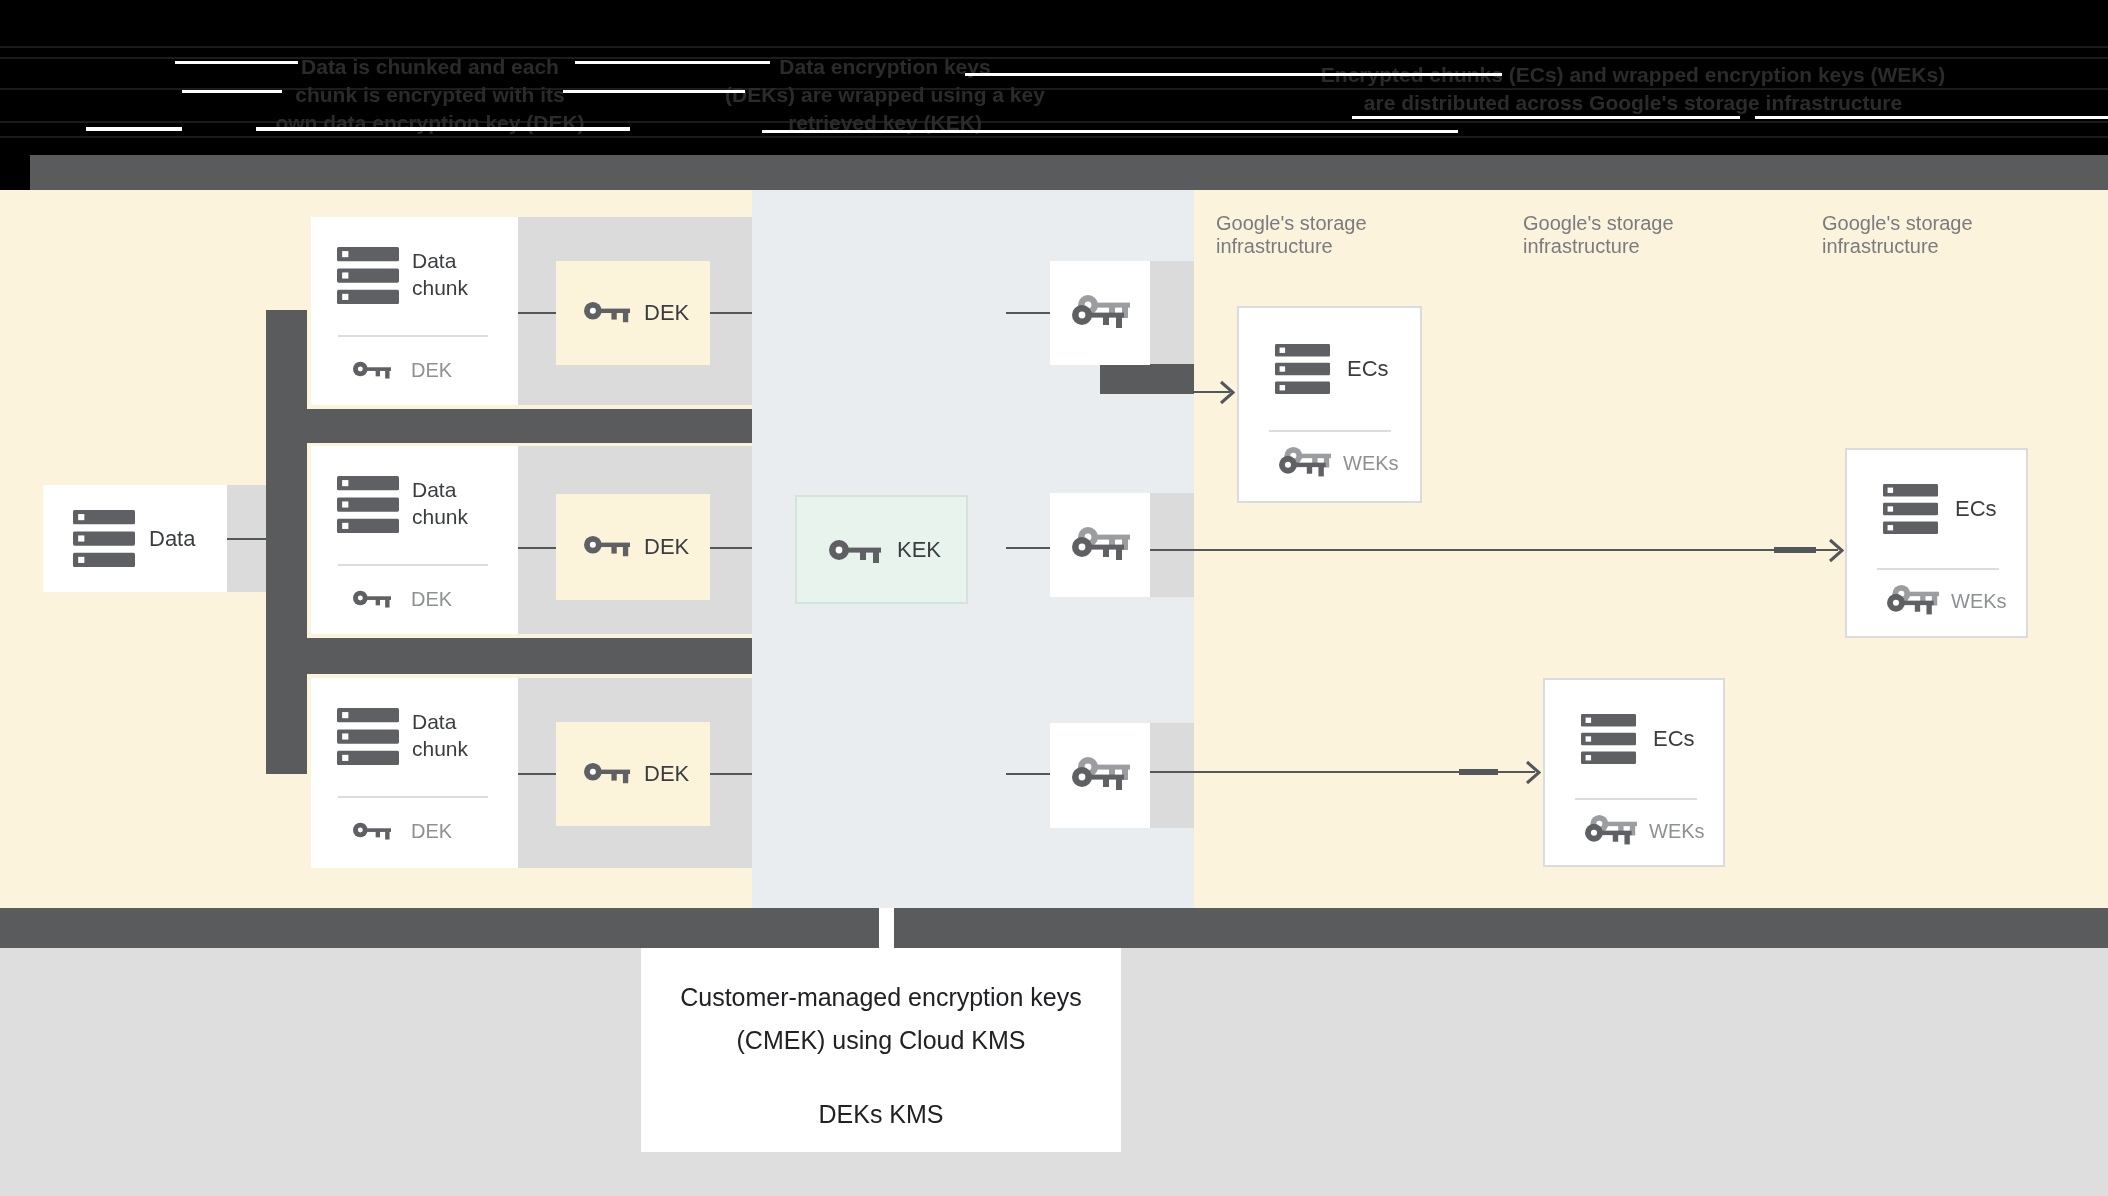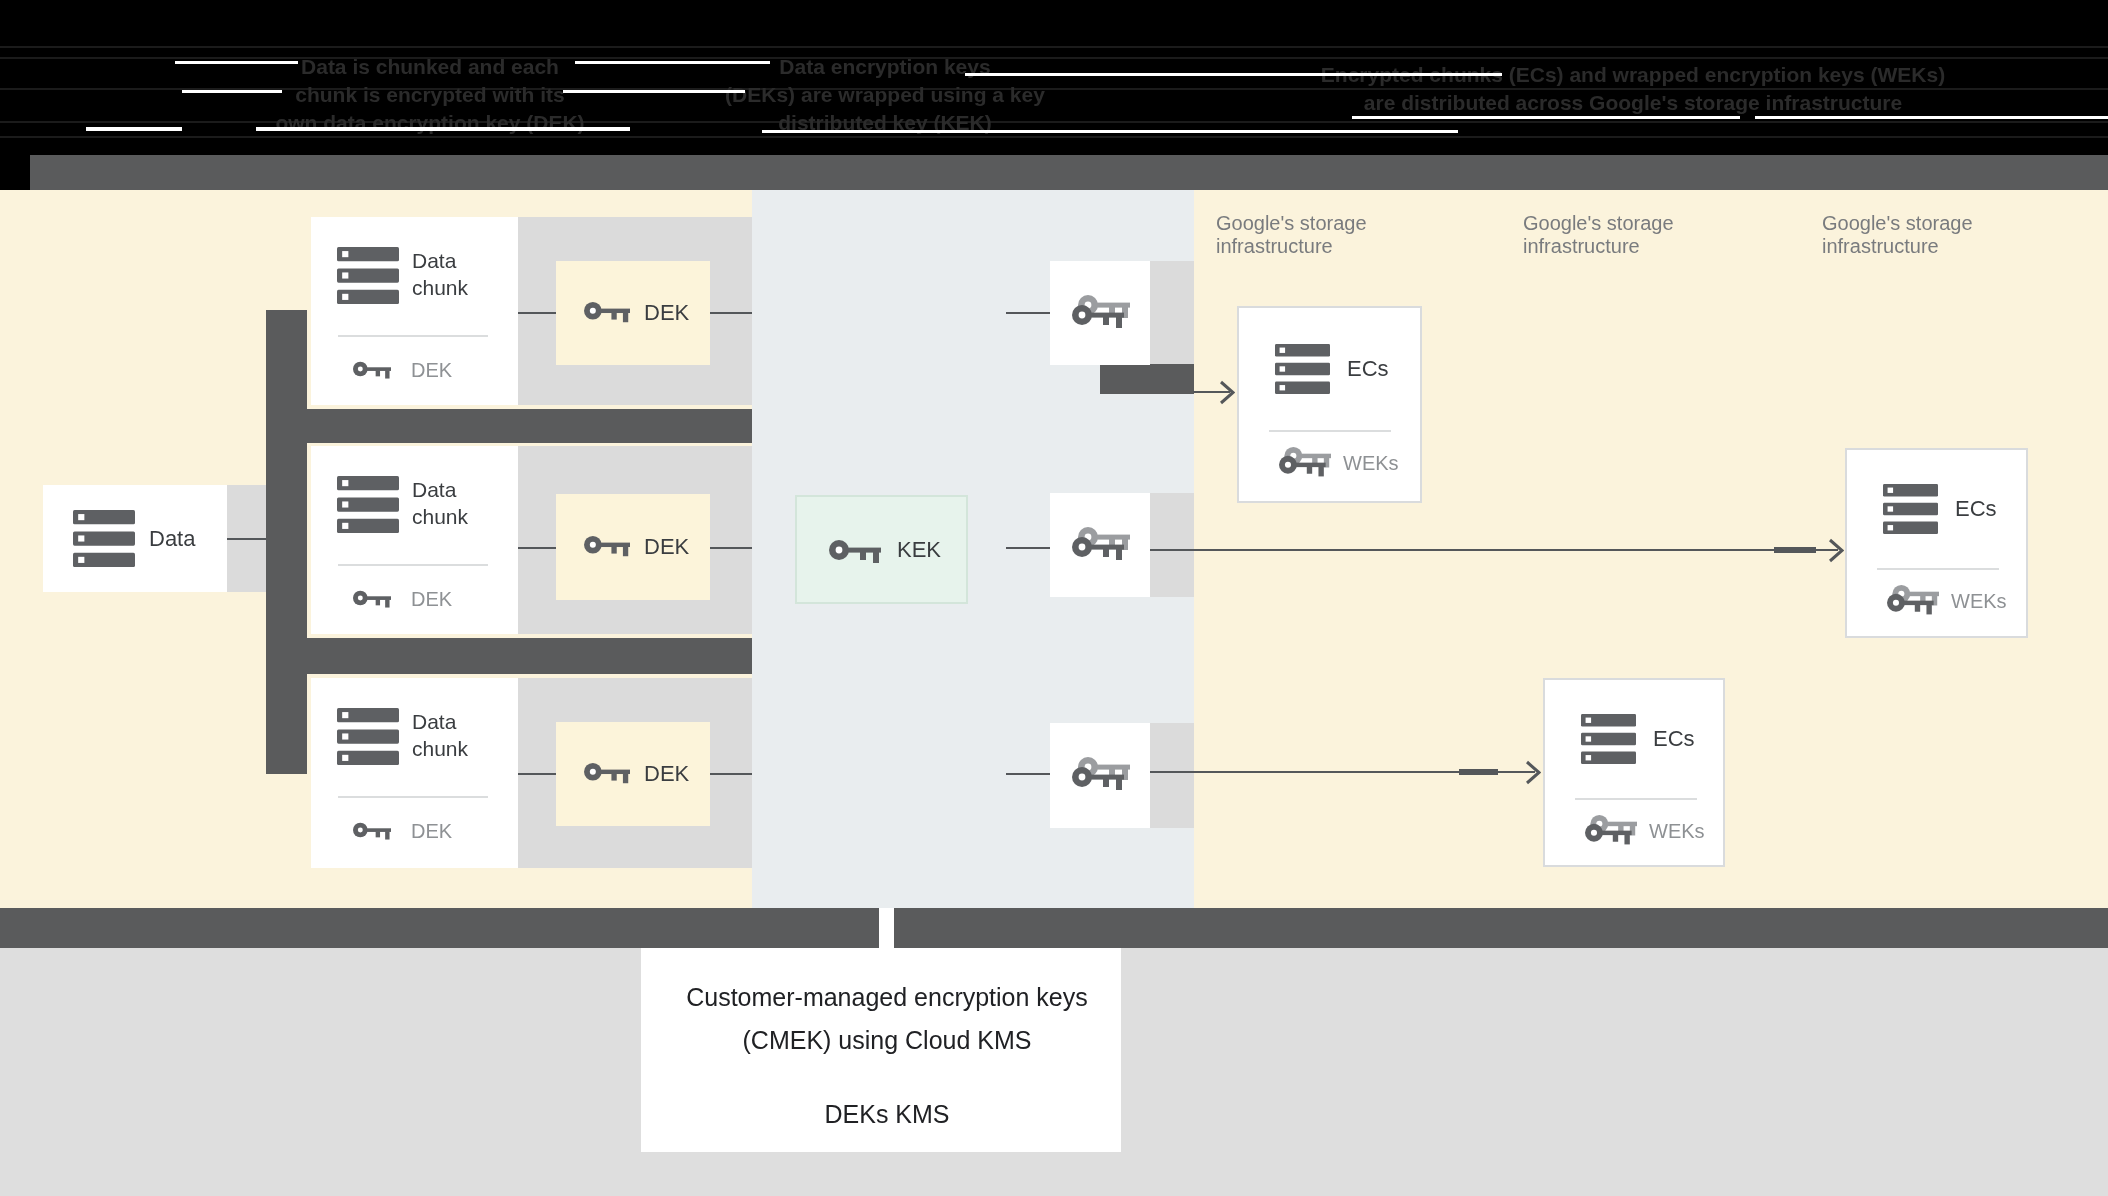--- a/index.html
+++ b/index.html
@@ -27,21 +27,21 @@
   .box-label-sm{color:#3a3d40;font-size:21px;line-height:27px;white-space:nowrap;}
   .gray-label{color:#8e9194;font-size:20px;white-space:nowrap;}
   .divider{height:2px;background:#dbddde;}
   
   .thin-line{height:2px;background:#54575a;}
   .thick-seg{height:6px;background:#54575a;}
   .storage-label{color:#797b7e;font-size:20px;line-height:23px;}
   
   .footer-bg{left:0;top:948px;width:2108px;height:248px;background:#dedede;}
   .cmek-box{left:641px;top:948px;width:480px;height:204px;background:#ffffff;}
-  .cmek-text{width:100%;text-align:center;color:#202124;font-size:25px;line-height:31px;padding-left:6px;}
+  .cmek-text{width:100%;text-align:center;color:#202124;font-size:25px;line-height:31px;}
   .icon-slot svg{display:block;width:100%;height:100%;}
 </style>
 </head>
 <body>
 
 <div id="stage">
 
   <div class="abs top-black"></div>
   <div class="abs hairline" style="left:0;top:46px;width:2108px;"></div>
   <div class="abs hairline" style="left:0;top:57px;width:2108px;"></div>
@@ -50,21 +50,21 @@
   <div class="abs hairline" style="left:0;top:136px;width:2108px;"></div>
 
   <div class="abs note-col" style="left:255px;top:53px;width:350px;">
     <div>Data is chunked and each</div>
     <div>chunk is encrypted with its</div>
     <div>own data encryption key (DEK)</div>
   </div>
   <div class="abs note-col" style="left:710px;top:53px;width:350px;">
     <div>Data encryption keys</div>
     <div>(DEKs) are wrapped using a key</div>
-    <div>distributed key (KEK)</div>
+    <div>retrieved key (KEK)</div>
   </div>
   <div class="abs note-col" style="left:1313px;top:61px;width:640px;">
     <div>Encrypted chunks (ECs) and wrapped encryption keys (WEKs)</div>
     <div>are distributed across Google's storage infrastructure</div>
   </div>
 
   <div class="abs white-seg" style="left:175px;top:61px;width:123px;"></div>
   <div class="abs white-seg" style="left:575px;top:61px;width:195px;"></div>
   <div class="abs white-seg" style="left:965px;top:73px;width:537px;"></div>
   <div class="abs white-seg" style="left:182px;top:90px;width:100px;"></div>

